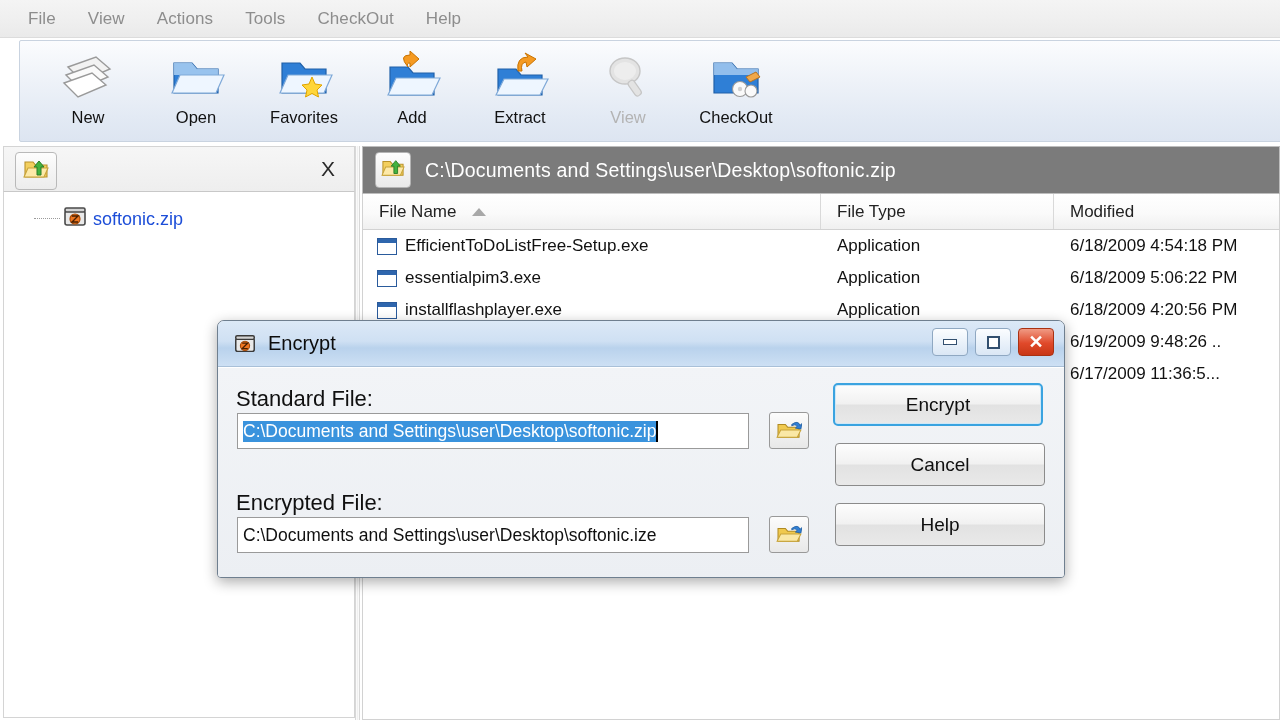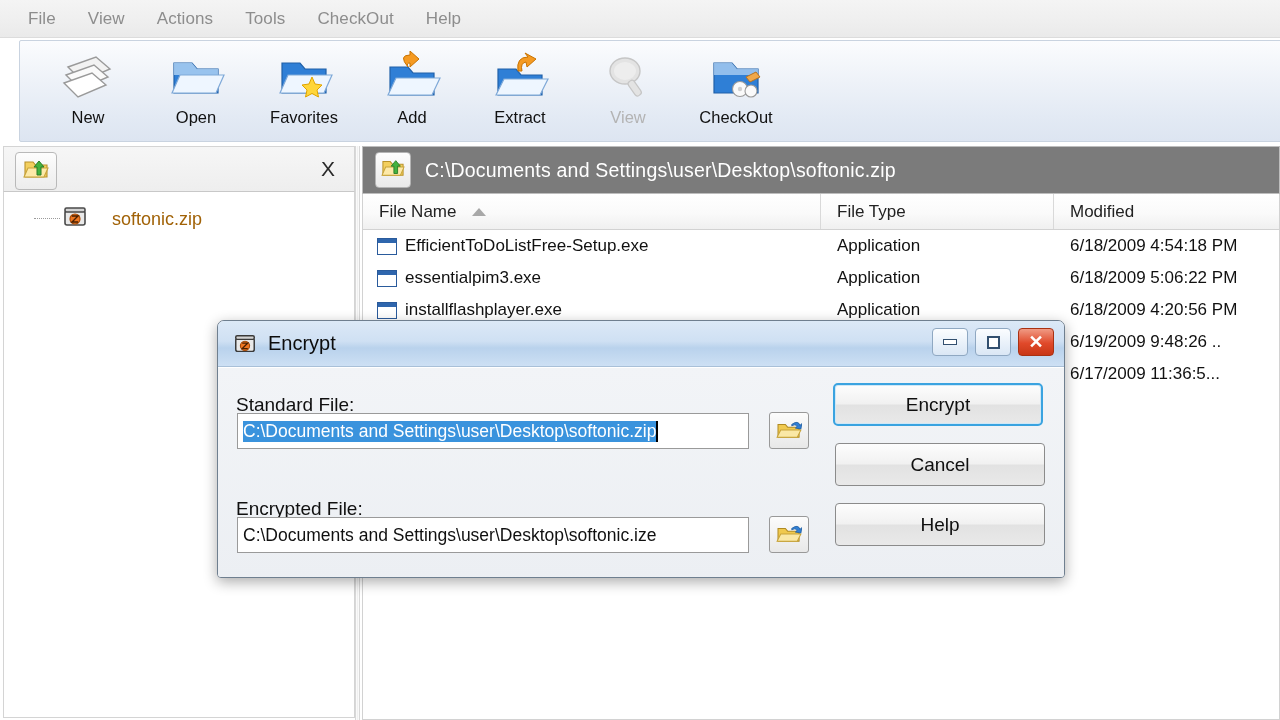--- a/index.html
+++ b/index.html
@@ -63,21 +63,21 @@
     position:absolute;left:0;top:46px;width:352px;height:526px;
     background:#fff;border:1px solid #d4d4d4;border-top:none;box-sizing:border-box;
     padding-top:12px;
   }
   .treeitem{
     display:flex;align-items:center;height:30px;padding-left:30px;cursor:default;
   }
   .tree-dash{
     width:26px;height:1px;border-top:1px dotted #9a9a9a;margin-right:2px;
   }
-  .treeitem .tlbl{font-size:18px;color:#a16207;margin-left:24px;}
+  .treeitem .tlbl{font-size:18px;color:#1d4ed8;margin-left:5px;}
 
   
   .splitter{
     position:absolute;left:355px;top:146px;width:5px;height:574px;
     background:linear-gradient(to right,#ffffff,#f0f0f0,#ffffff);
     border-left:1px solid #d8d8d8;border-right:1px solid #d8d8d8;box-sizing:border-box;
   }
 
   
   .rightpane{
@@ -155,21 +155,21 @@
     background:linear-gradient(to bottom,#f09a84,#e0492a 55%,#c83716);
     border:1px solid #a93112;color:#fff;font-size:18px;font-weight:bold;line-height:1;
   }
   .wbtn .minglyph{width:14px;height:6px;border:1px solid #33506f;background:#fff;box-sizing:border-box;}
   .wbtn .maxglyph{width:13px;height:13px;border:2px solid #33506f;background:#fff;box-sizing:border-box;}
 
   .dlg-body{position:relative;width:100%;height:212px;
     background:linear-gradient(to bottom,#f2f4f7,#eceff3);
     border-top:1px solid #ffffff;box-sizing:border-box;}
 
-  .flabel{position:absolute;font-size:19px;color:#101010;white-space:nowrap;margin-top:8px;}
+  .flabel{position:absolute;font-size:22px;color:#101010;white-space:nowrap;}
   .finput{
     position:absolute;height:36px;box-sizing:border-box;
     border:1px solid #9a9a9a;background:#ffffff;
     display:flex;align-items:center;padding:0 5px;overflow:hidden;
   }
   .finput .txt{font-size:17.5px;color:#101010;white-space:nowrap;}
   .finput.selected .txt{background:#3a93dd;color:#ffffff;}
   .caret{width:1.5px;height:21px;background:#000;margin-left:0px;}
   .browsebtn{
     position:absolute;width:40px;height:37px;box-sizing:border-box;

